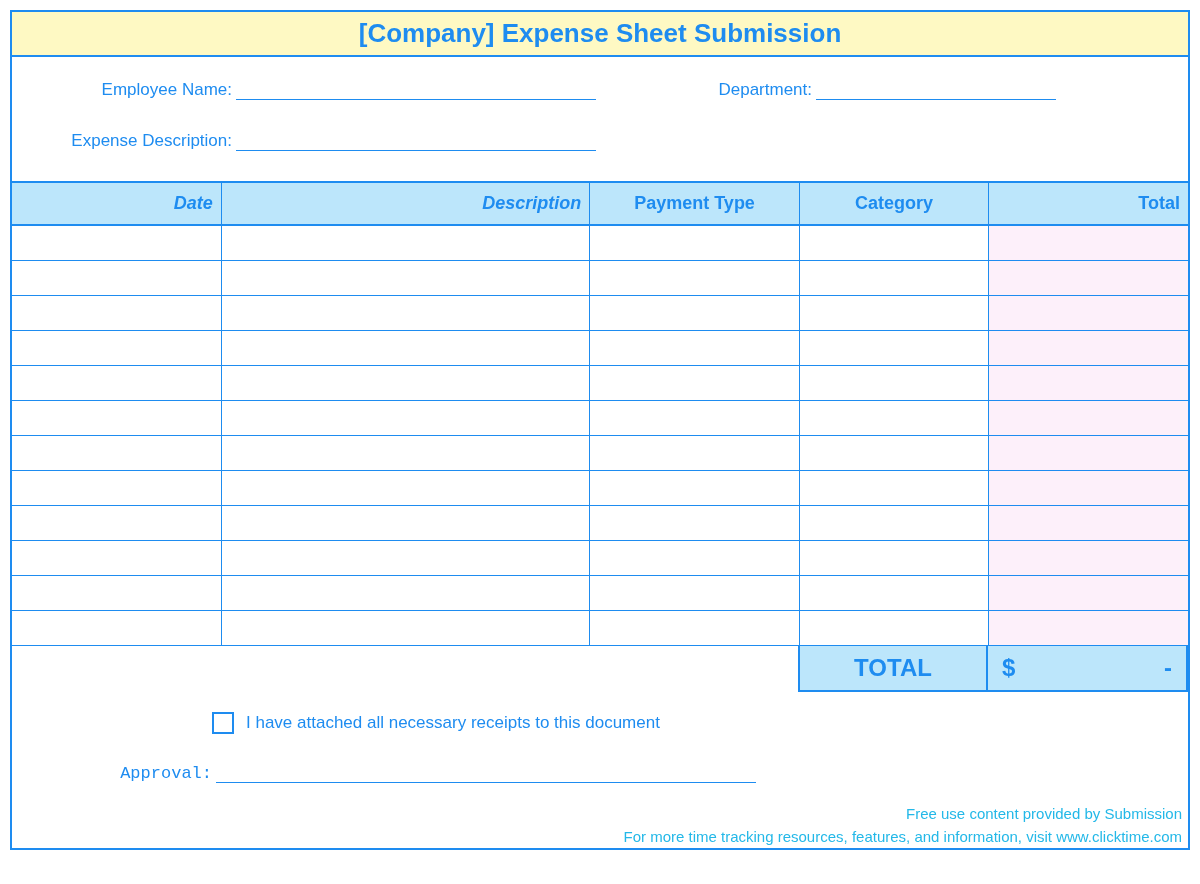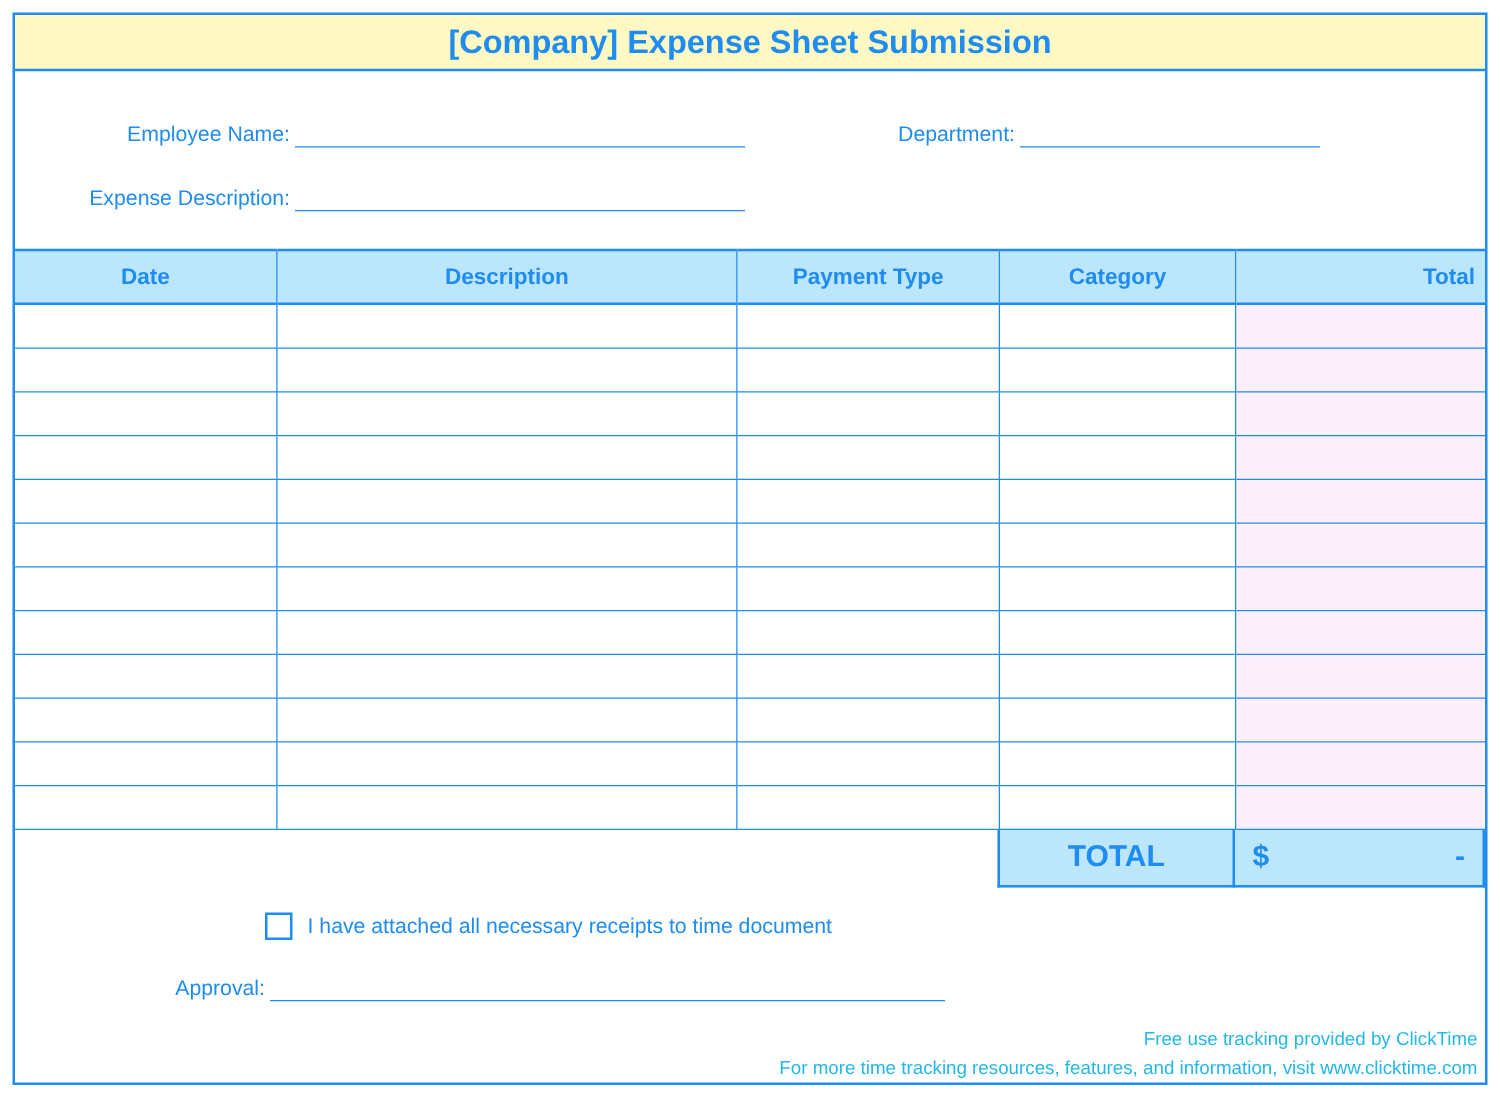--- a/index.html
+++ b/index.html
@@ -16,21 +16,21 @@
   .title-bar {
     background: #fef9c3;
     color: #1e8cf0;
     font-size: 26px;
     font-weight: bold;
     text-align: center;
     padding: 6px 0;
     border-bottom: 2px solid #1e8cf0;
   }
   .fields-area {
-    padding: 40px 20px 20px 20px;
+    padding: 22px 20px 20px 20px;
     color: #1e8cf0;
     font-size: 17px;
   }
   .field-row {
     display: flex;
     margin-bottom: 30px;
   }
   .field-group {
     display: flex;
     align-items: flex-end;
@@ -53,21 +53,21 @@
     color: #1e8cf0;
     font-size: 18px;
     font-weight: bold;
     padding: 10px 8px;
     border: 1px solid #1e8cf0;
     border-top: 2px solid #1e8cf0;
     border-bottom: 2px solid #1e8cf0;
   }
   table.expense th:first-child { border-left: none; }
   table.expense th:last-child { border-right: none; }
-  table.expense th.left { text-align: center; }
+  table.expense th.left { text-align: right; font-style: italic; }
   table.expense th.right { text-align: right; }
   table.expense th.center { text-align: center; }
   table.expense td {
     border: 1px solid #1e8cf0;
     height: 32px;
   }
   table.expense td:first-child { border-left: none; }
   table.expense td:last-child { border-right: none; }
   table.expense td.pink { background: #fdf0fa; }
   .total-row {
@@ -111,20 +111,21 @@
     height: 18px;
     border: 2px solid #1e8cf0;
     margin-right: 12px;
   }
   .approval-row {
     display: flex;
     align-items: flex-end;
     color: #1e8cf0;
     font-size: 17px;
     padding: 28px 0 20px 0;
+    font-family: Liberation Mono, monospace;
   }
   .footer {
     color: #23b8e8;
     font-size: 15px;
     text-align: right;
     padding-right: 6px;
     line-height: 1.5;
   }
   .logo-wrap {
     display: flex;
@@ -278,27 +279,27 @@
   <div class="total-row">
     <div class="total-label" style="width:190px;">TOTAL</div>
     <div class="total-value" style="width:200px;">
       <span>$</span>
       <span>-</span>
     </div>
   </div>
 
   <div class="checkbox-row">
     <div class="cb"></div>
-    <div>I have attached all necessary receipts to time document</div>
+    <div>I have attached all necessary receipts to this document</div>
   </div>
 
   <div style="display:flex; align-items:flex-end;">
     <div class="approval-row" style="flex:1;">
       <div class="field-label" style="width:200px;">Approval:</div>
       <div class="field-line" style="width:540px;"></div>
     </div>
   </div>
 
   <div class="footer">
-    <div>Free use tracking provided by ClickTime</div>
+    <div>Free use content provided by Submission</div>
     <div>For more time tracking resources, features, and information, visit www.clicktime.com</div>
   </div>
 </div>
 
 </body></html>

